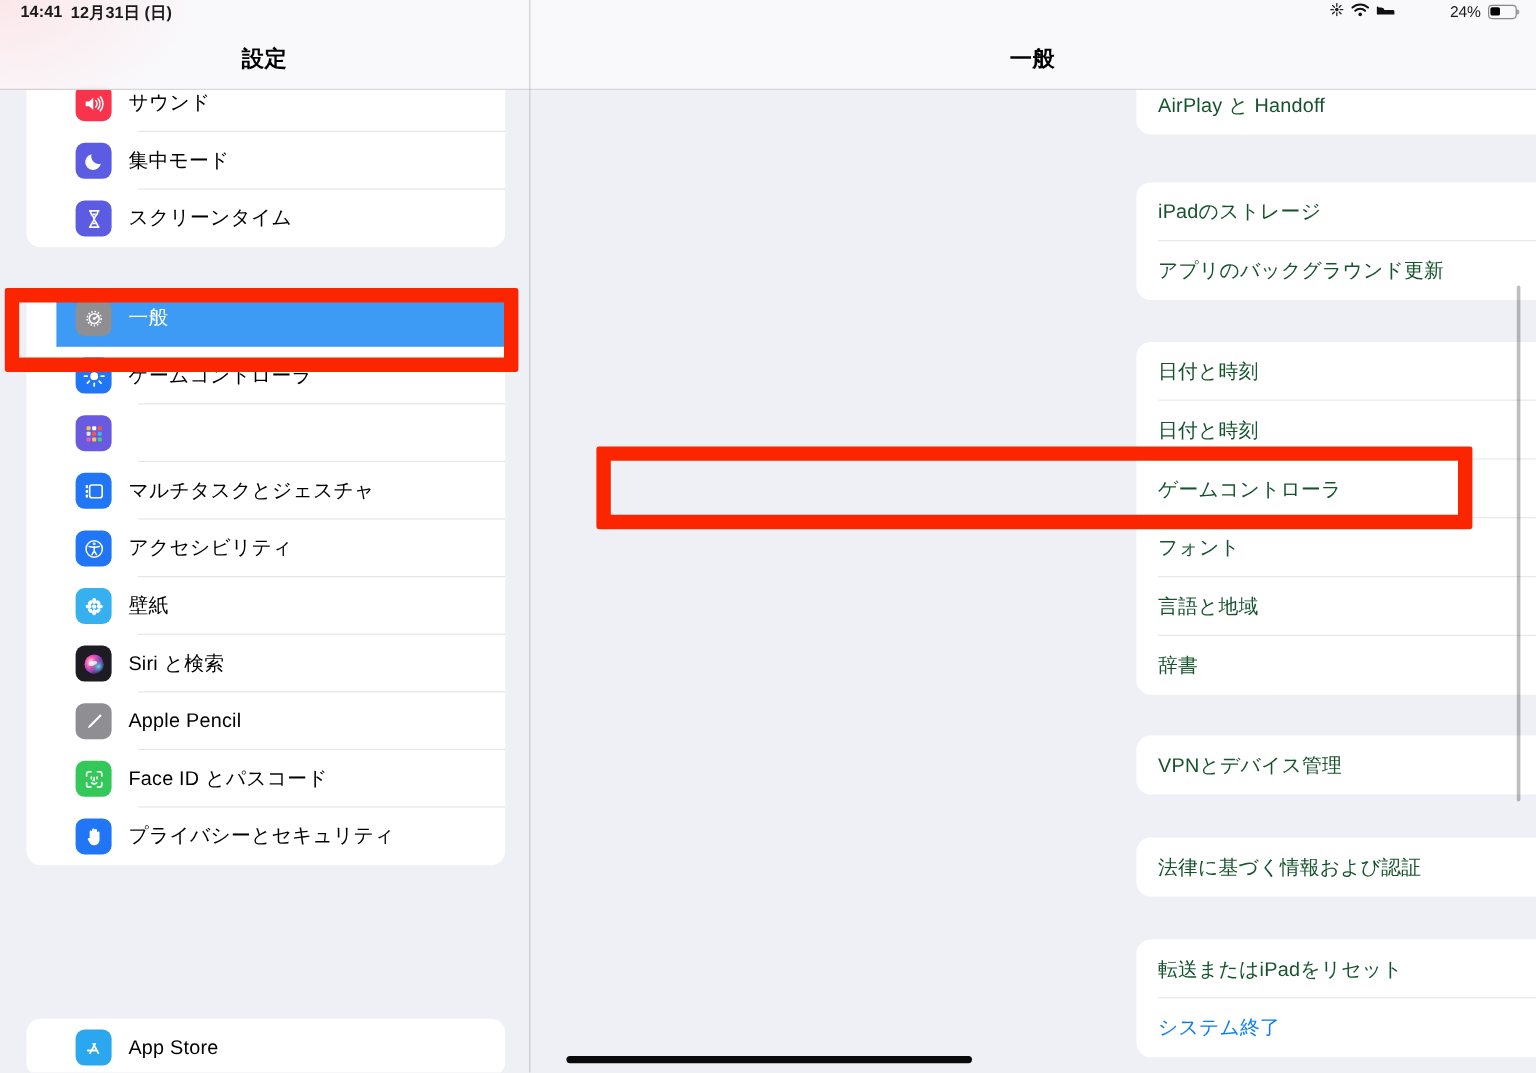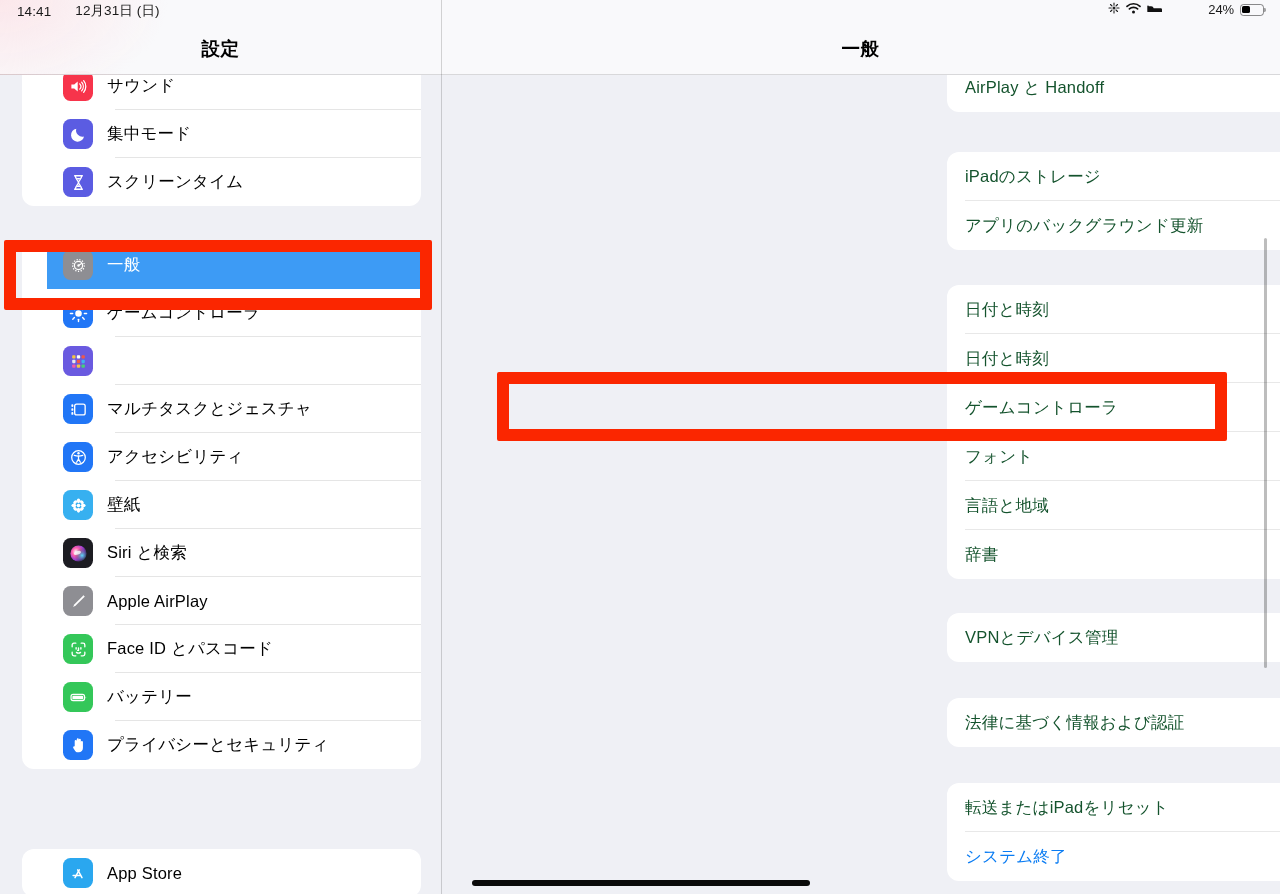--- a/index.html
+++ b/index.html
@@ -18,21 +18,21 @@
   }
 
   
   .statusbar {
     position: absolute; top: 0; left: 0;
     width: 1280px; height: 22px;
     display: flex; align-items: center;
     font-size: 13.5px; color: #1a1a1a;
     z-index: 40;
   }
-  .sb-left { position: absolute; left: 17px; top: 2px; display: flex; align-items: center; gap: 24px; white-space: nowrap; }
+  .sb-left { position: absolute; left: 17px; top: 2px; display: flex; align-items: flex-start; gap: 7px; white-space: nowrap; font-weight: bold; }
   .sb-time { font-size: 13.5px; letter-spacing: .1px; }
   .sb-date { font-size: 13.5px; letter-spacing: .1px; }
   .sb-right { position: absolute; right: 16px; top: 2px; display: flex; align-items: center; gap: 6px; }
   .sb-pct { font-size: 13px; letter-spacing: -.1px; margin-left: 39px; }
   .batt {
     position: relative; width: 24px; height: 12px;
     border: 1.3px solid rgba(0,0,0,.45); border-radius: 3.4px;
   }
   .batt::after {
     content:""; position:absolute; right:-3.4px; top:3.6px;
@@ -313,49 +313,38 @@
               <span class="sep"></span>
             </div>
             <div class="side-row">
               <span class="ic" style="background:#8e8e93">
                 <svg width="19" height="19" viewBox="0 0 24 24">
                   <path d="M5.6 18.4 L4.6 19.4 L5.6 18.4z" fill="#fff"></path>
         <path d="M17.8 4.6 L19.4 6.2 L8.2 17.4 L5.2 18.8 L6.6 15.8 Z" fill="#fff"></path>
         <path d="M17.8 4.6 L19.4 6.2" stroke="#fff" stroke-width="1.4"></path>
                 </svg>
               </span>
-              <span class="side-label">Apple AirPlay</span>
+              <span class="side-label">Apple Pencil</span>
               <span class="sep"></span>
             </div>
             <div class="side-row">
               <span class="ic" style="background:#34c759">
                 <svg width="19" height="19" viewBox="0 0 24 24">
                   <g fill="none" stroke="#fff" stroke-width="1.7" stroke-linecap="round">
         <path d="M4 8.6V6.2A2.2 2.2 0 0 1 6.2 4h2.4"></path>
         <path d="M20 8.6V6.2A2.2 2.2 0 0 0 17.8 4h-2.4"></path>
         <path d="M4 15.4v2.4A2.2 2.2 0 0 0 6.2 20h2.4"></path>
         <path d="M20 15.4v2.4A2.2 2.2 0 0 1 17.8 20h-2.4"></path>
         <path d="M9 9.6v1.8M15 9.6v1.8"></path>
         <path d="M12 10v3.1h-1.1"></path>
         <path d="M9.4 15.6c1.5 1.2 3.7 1.2 5.2 0"></path>
                   </g>
                 </svg>
               </span>
               <span class="side-label">Face ID とパスコード</span>
-              <span class="sep"></span>
-            </div>
-            <div class="side-row">
-              <span class="ic" style="background:#34c759">
-                <svg width="19" height="19" viewBox="0 0 24 24">
-                  <rect x="2.6" y="8" width="17" height="8" rx="2.6" fill="none" stroke="#fff" stroke-width="1.5"></rect>
-        <rect x="4.3" y="9.7" width="13.6" height="4.6" rx="1.5" fill="#fff"></rect>
-        <path d="M21 10.8v2.4a1.4 1.4 0 0 0 0-2.4z" fill="#fff"></path>
-                </svg>
-              </span>
-              <span class="side-label">バッテリー</span>
               <span class="sep"></span>
             </div>
             <div class="side-row">
               <span class="ic" style="background:#2176f6">
                 <svg width="19" height="19" viewBox="0 0 24 24">
                   <path d="M7.2 13.4V6.4a1.3 1.3 0 1 1 2.6 0v4.3V4.3a1.3 1.3 0 1 1 2.6 0v6.4V4.9a1.3 1.3 0 1 1 2.6 0v5.8V7.6a1.3 1.3 0 1 1 2.6 0v7.6c0 3-2.2 5.4-5.2 5.4h-1.2c-2 0-3.2-1-4-2.6L5.4 15c-.5-1 .1-2 1.1-2 .4 0 .6.2.7.4z" fill="#fff"></path>
                 </svg>
               </span>
               <span class="side-label">プライバシーとセキュリティ</span>
             </div>

